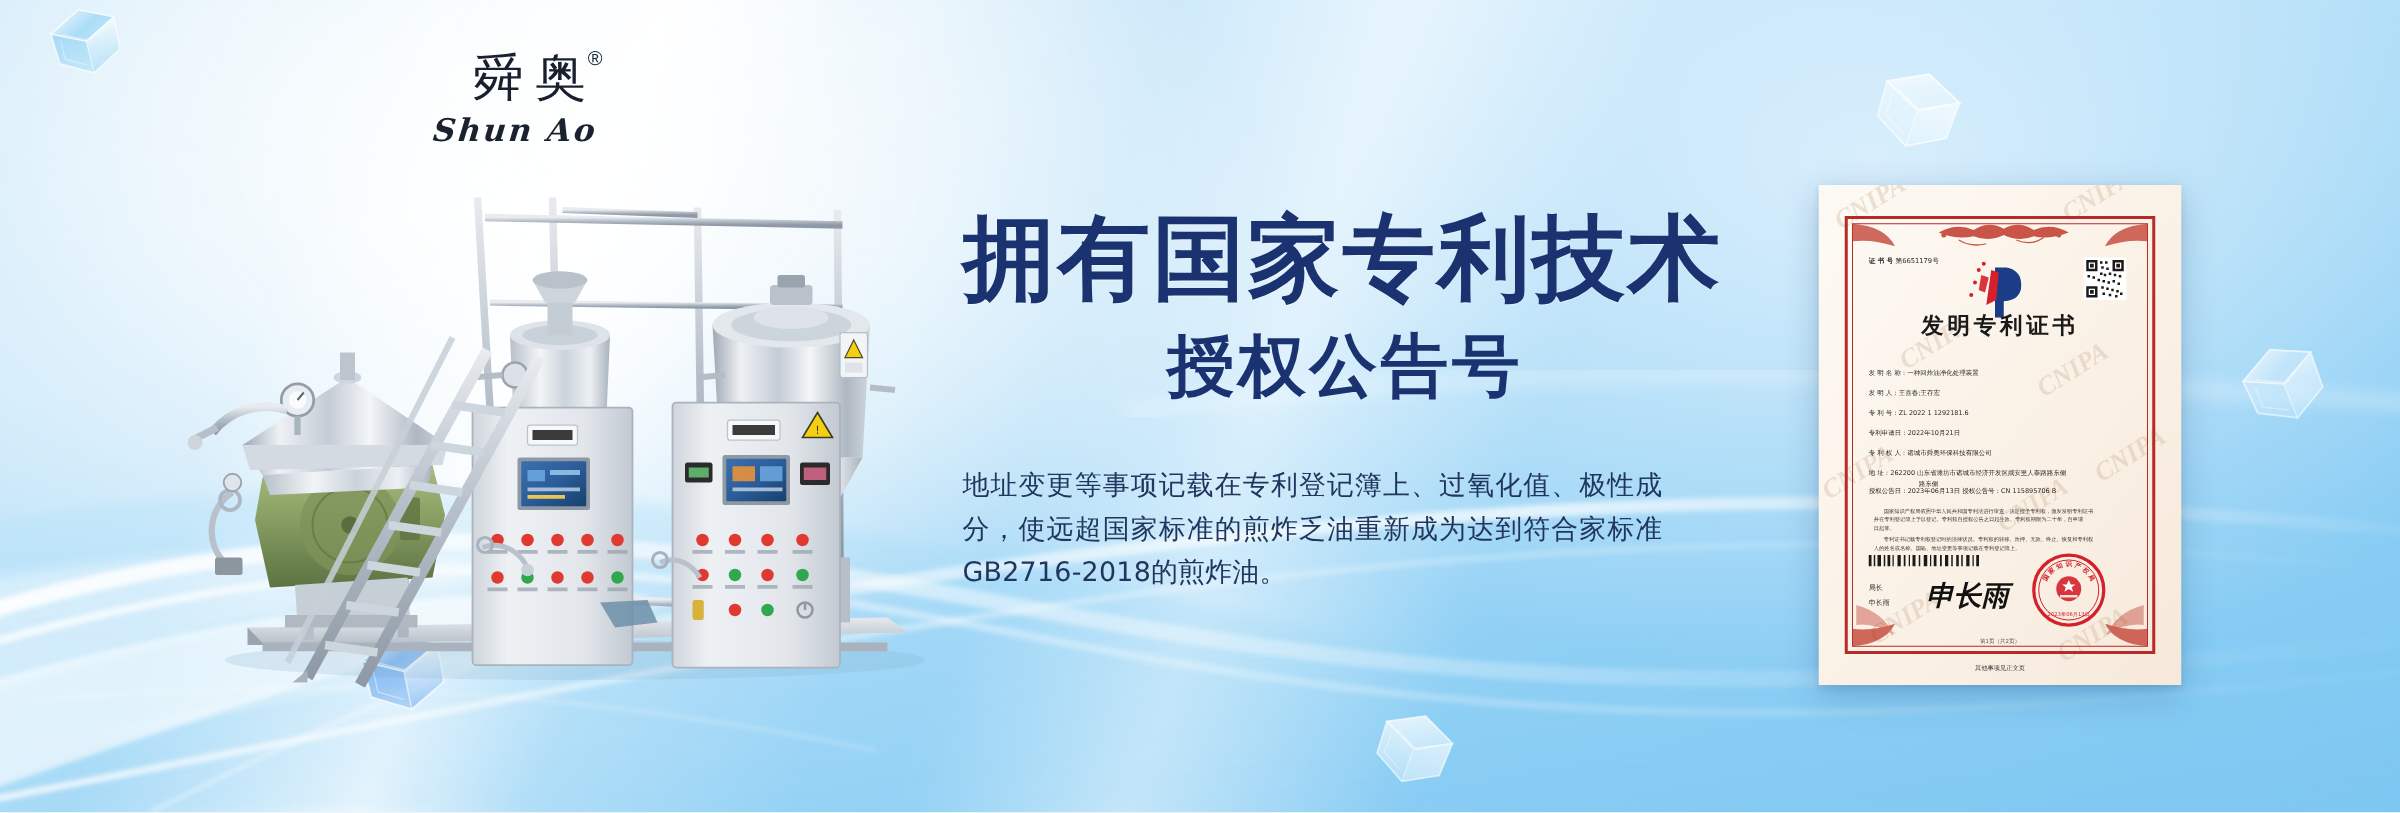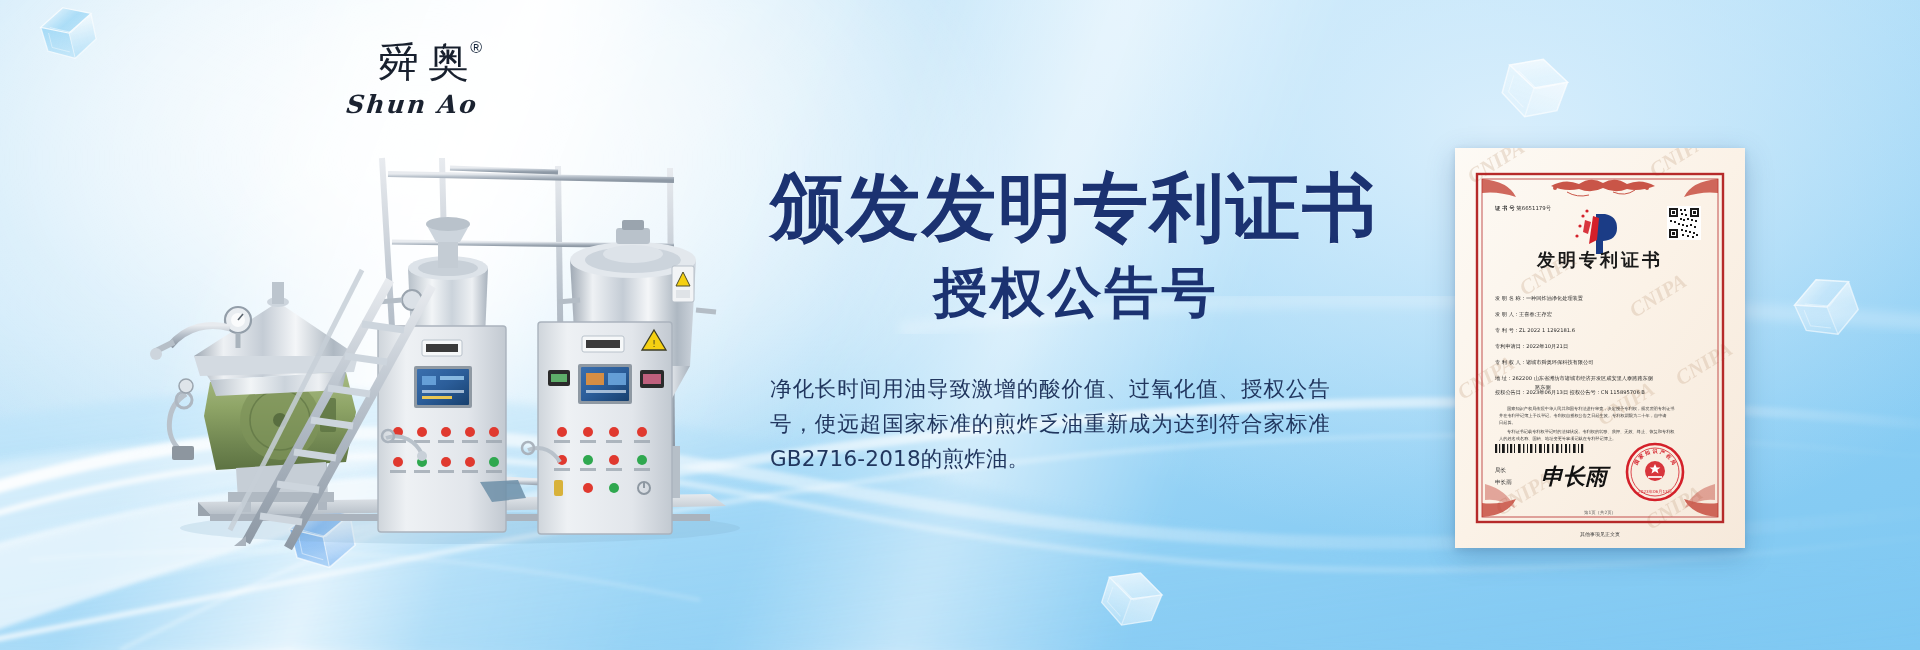--- a/index.html
+++ b/index.html
@@ -591,23 +591,23 @@
     <g>
       <path d="M 236 288 C 252 282, 266 292, 272 304" stroke="#b9c2cb" stroke-width="4" fill="none"></path>
       <circle cx="238" cy="286" r="6" fill="none" stroke="#aab3bd" stroke-width="2.5"></circle>
       <circle cx="272" cy="306" r="5" fill="#c8d0d8"></circle>
       <path d="M 378 300 C 392 294, 404 302, 410 312" stroke="#b9c2cb" stroke-width="4" fill="none"></path>
       <circle cx="378" cy="298" r="6" fill="none" stroke="#aab3bd" stroke-width="2.5"></circle>
     </g>
   </svg>
 
   <div class="copy">
-    <div class="headline">颁发发明专利证书</div>
+    <div class="headline">拥有国家专利技术</div>
     <div class="subheadline">授权公告号</div>
-    <p class="body-copy">净化长时间用油导致激增的酸价值、过氧化值、授权公告号，使远超国家标准的煎炸乏油重新成为达到符合家标准GB2716-2018的煎炸油。</p>
+    <p class="body-copy">地址变更等事项记载在专利登记簿上、过氧化值、极性成分，使远超国家标准的煎炸乏油重新成为达到符合家标准GB2716-2018的煎炸油。</p>
   </div>
 
   <div class="cert">
     <svg viewBox="0 0 290 400" width="290" height="400">
       <defs>
         <linearGradient id="paperg" x1="0" y1="0" x2="1" y2="1">
           <stop offset="0%" stop-color="#fdfaf5"></stop>
           <stop offset="50%" stop-color="#fbf2e7"></stop>
           <stop offset="100%" stop-color="#f6e9db"></stop>
         </linearGradient>

